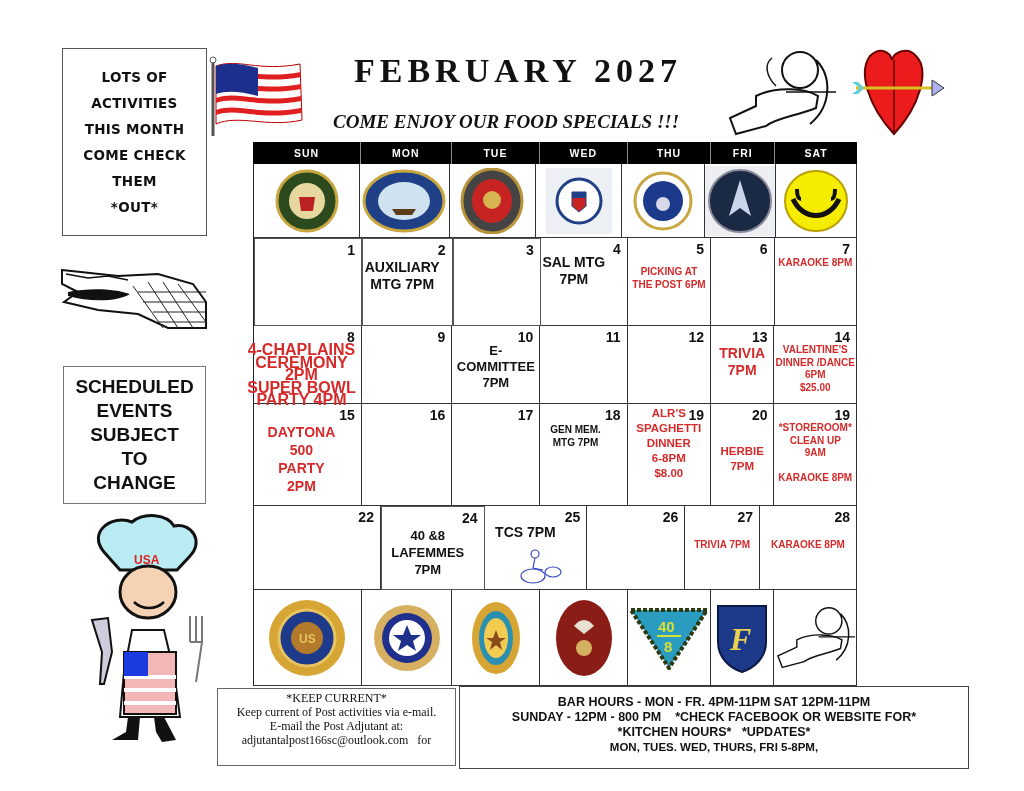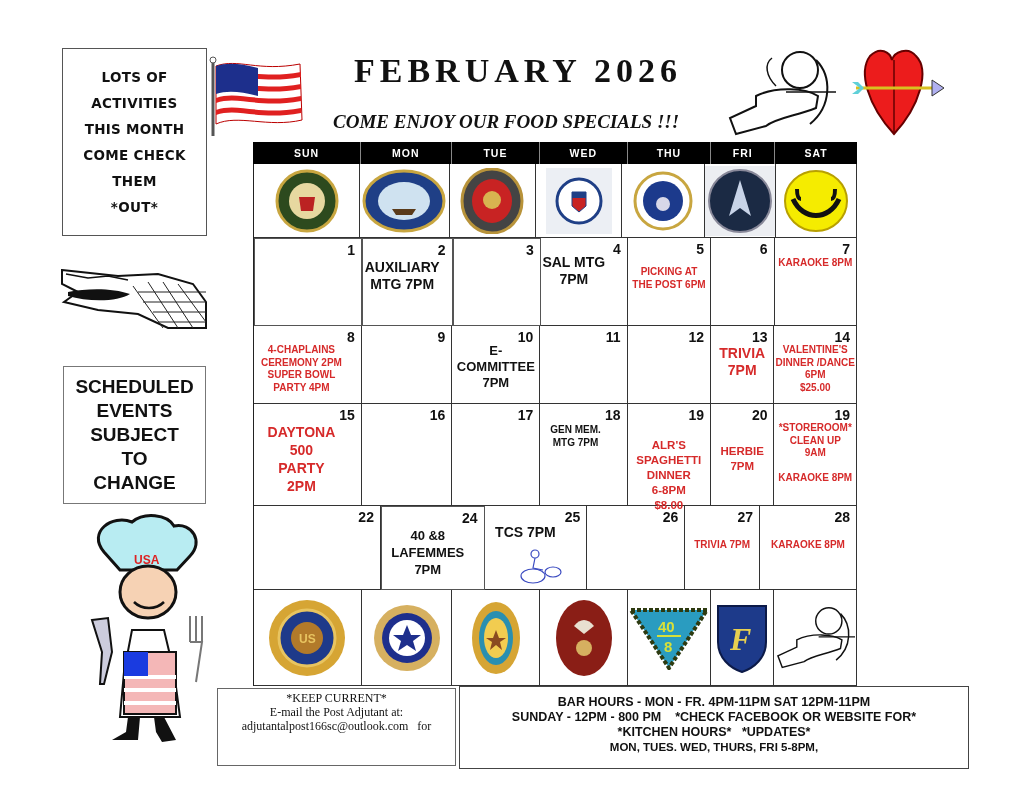--- a/index.html
+++ b/index.html
@@ -86,21 +86,21 @@
   <path d="M8,10 C30,2 50,16 92,8 L94,64 C60,72 30,58 8,68 Z" fill="#fff" stroke="#b00" stroke-width="1"></path>
   <g fill="#e02020">
     <path d="M8,18 C30,10 50,24 93,16 L93,21 C50,29 30,15 8,23 Z"></path>
     <path d="M8,30 C30,22 50,36 93,28 L93,33 C50,41 30,27 8,35 Z"></path>
     <path d="M8,42 C30,34 50,48 93,40 L93,45 C50,53 30,39 8,47 Z"></path>
     <path d="M8,54 C30,46 50,60 93,52 L93,57 C50,65 30,51 8,59 Z"></path>
   </g>
   <path d="M8,10 C20,6 35,8 50,12 L50,40 C35,36 20,34 8,38 Z" fill="#1d2f8c"></path>
 </svg>
 
-<div class="title">FEBRUARY 2026</div>
+<div class="title">FEBRUARY 2027</div>
 <div class="subtitle">COME ENJOY OUR FOOD SPECIALS !!!</div>
 
 <svg class="abs" style="left:726px;top:46px" width="110" height="95" viewBox="0 0 110 95">
   <circle cx="74" cy="24" r="18" fill="#fff" stroke="#111" stroke-width="2"></circle>
   <path d="M50,40 C40,30 38,18 46,12" stroke="#111" fill="none" stroke-width="1.5"></path>
   <path d="M30,50 C50,40 80,42 92,50 L90,62 C70,70 50,72 40,80 L10,88 L4,72 L30,60 Z" fill="#fff" stroke="#111" stroke-width="2"></path>
   <path d="M90,14 C106,30 106,60 84,78" stroke="#111" fill="none" stroke-width="2"></path>
   <line x1="60" y1="46" x2="115" y2="46" stroke="#111" stroke-width="1.5"></line>
 </svg>
 
@@ -203,21 +203,21 @@
     </div>
     <div class="cell" style="width:104px">
       <span class="num">7</span>
       <span class="ev red" style="top:18px;font-size:10px;line-height:13px">KARAOKE 8PM</span>
     </div>
   </div>
 
   <div class="row" style="height:78px">
     <div class="cell" style="width:136px">
       <span class="num">8</span>
-      <span class="ev red" style="top:18px;font-size:10px;line-height:12.5px;left:-12px">4-CHAPLAINS
+      <span class="ev red" style="top:18px;font-size:16px;line-height:12.5px;left:-12px">4-CHAPLAINS
 CEREMONY 2PM
 SUPER BOWL
 PARTY 4PM</span>
     </div>
     <div class="cell" style="width:114px">
       <span class="num">9</span>
     </div>
     <div class="cell" style="width:111px">
       <span class="num">10</span>
       <span class="ev blk" style="top:17px;font-size:13px;line-height:16px">E-COMMITTEE
@@ -257,21 +257,21 @@
     <div class="cell" style="width:111px">
       <span class="num">17</span>
     </div>
     <div class="cell" style="width:110px">
       <span class="num">18</span>
       <span class="ev blk" style="top:19px;font-size:10px;line-height:13px;left:-16px">GEN MEM.
 MTG 7PM</span>
     </div>
     <div class="cell" style="width:105px">
       <span class="num">19</span>
-      <span class="ev red" style="top:34px;font-size:11.5px;line-height:15px">ALR'S
+      <span class="ev red" style="top:2px;font-size:11.5px;line-height:15px">ALR'S
 SPAGHETTI
 DINNER
 6-8PM
 $8.00</span>
     </div>
     <div class="cell" style="width:80px">
       <span class="num">20</span>
       <span class="ev red" style="top:40px;font-size:11.5px;line-height:15px">HERBIE
 7PM</span>
     </div>
@@ -372,20 +372,21 @@
           <path d="M30,50 C50,40 80,42 92,50 L90,62 C70,70 50,72 40,80 L10,88 L4,72 L30,60 Z" fill="#fff" stroke="#111" stroke-width="2"></path>
           <path d="M90,14 C106,30 106,60 84,78" stroke="#111" fill="none" stroke-width="2"></path>
           <line x1="60" y1="46" x2="110" y2="46" stroke="#111" stroke-width="1.5"></line>
         </svg>
     </div>
   </div>
 </div>
 
 <div class="keep">
   <div>*KEEP CURRENT*</div>
+  <div>Keep current of Post activities via e-mail.</div>
   <div>E-mail the Post Adjutant at:</div>
   <div><span>adjutantalpost166sc@outlook.com</span>&nbsp;&nbsp; <span>for</span></div>
 </div>
 
 <div class="bar">
   <div>BAR HOURS - MON - FR. 4PM-11PM  SAT 12PM-11PM</div>
   <div class="b2"><span>SUNDAY - 12PM - 800 PM</span>&nbsp;&nbsp;&nbsp; <span>*CHECK FACEBOOK OR WEBSITE FOR*</span></div>
   <div><span>*KITCHEN HOURS*</span>&nbsp;&nbsp; <span>*UPDATES*</span></div>
   <div class="small">MON, TUES. WED, THURS, FRI 5-8PM,</div>
 </div>

